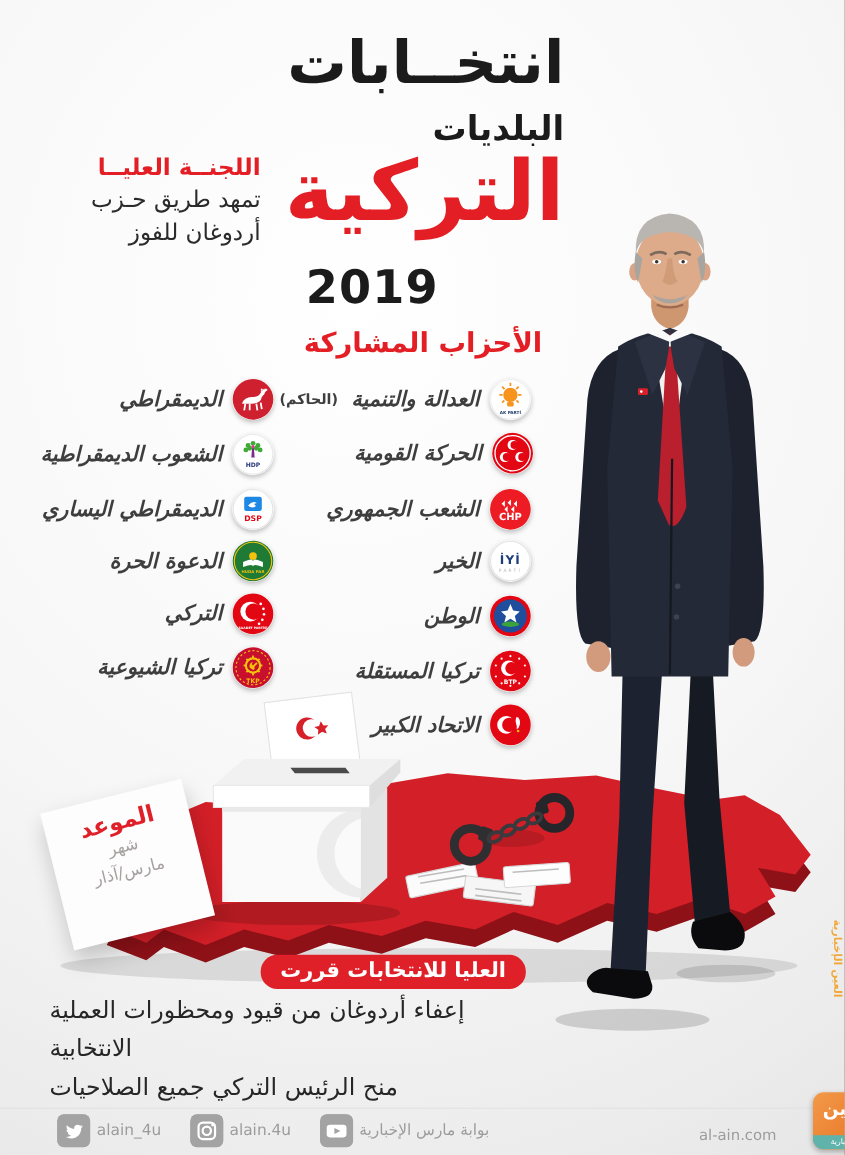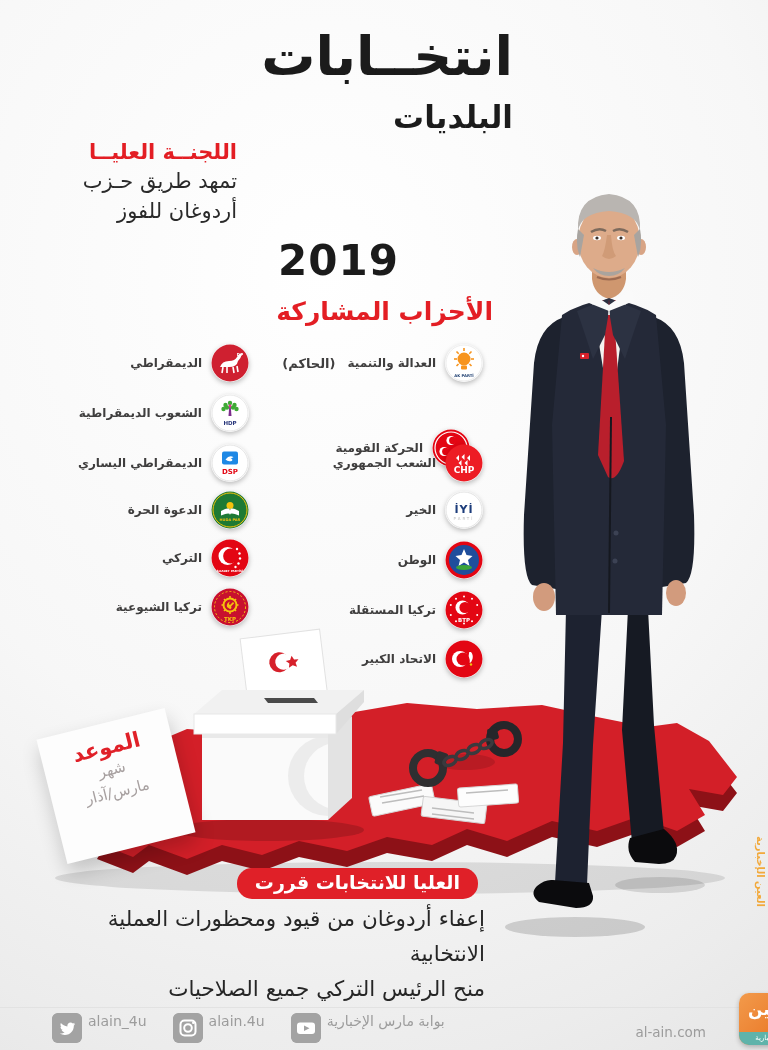--- a/index.html
+++ b/index.html
@@ -16,39 +16,39 @@
   
   .intro{right:531px;top:139px;direction:rtl;text-align:right;}
   .intro .red{font-size:21px;font-weight:bold;color:#e31e24;line-height:27px;}
   .intro .blk{font-size:21px;color:#2a2a2a;line-height:30px;}
   .intro .blk:first-of-type{margin-top:7px;}
   
   .parties-heading{right:275px;top:297px;direction:rtl;font-size:25px;font-weight:bold;color:#e31e24;}
   .prow{position:absolute;display:flex;align-items:center;gap:9px;direction:rtl;}
   .plogo{width:38px;height:38px;border-radius:50%;box-shadow:0 2px 5px rgba(0,0,0,.25);flex:0 0 auto;}
   .plogo svg{display:block;}
-  .plabel{font-size:12px;font-weight:bold;color:#3f3e3e;white-space:nowrap;}
+  .plabel{font-size:19px;font-weight:bold;color:#3f3e3e;white-space:nowrap;font-style:italic;}
   .psuffix{font-size:13px;font-weight:bold;color:#3f3e3e;margin-right:3px;}
   
   .note{left:50px;top:722px;width:132px;height:128px;background:#fdfdfd;transform:rotate(-14deg);
     box-shadow:0 10px 20px rgba(0,0,0,.20);text-align:center;direction:rtl;padding-top:12px;box-sizing:border-box;}
   .note .n-title{font-size:21px;font-weight:bold;color:#e02028;}
   .note .n-line{font-size:15px;color:#a7a0a0;line-height:23px;}
   
   .pill{right:290px;top:868px;background:#e02028;color:#fff;font-size:19px;font-weight:bold;
     padding:3px 18px 6px;border-radius:15px;direction:rtl;}
-  .decision-text{left:45px;top:901px;width:440px;text-align:right;direction:rtl;
+  .decision-text{left:45px;top:901px;width:440px;text-align:left;direction:rtl;
     font-size:21.5px;color:#262626;line-height:35px;}
   
   .watermark{right:2px;top:836px;writing-mode:vertical-rl;font-size:10px;font-weight:bold;
     color:#f2a93b;letter-spacing:1px;}
   
   .footer-sep{left:0;top:1007px;width:768px;height:1px;background:#e2e2e2;}
   .social{left:52px;top:1013px;display:flex;align-items:flex-end;gap:26px;direction:ltr;}
-  .social-item{display:flex;align-items:flex-start;gap:6px;}
+  .social-item{display:flex;align-items:center;gap:6px;}
   .social-item .handle{font-size:14px;color:#9c9c9c;padding-bottom:1px;white-space:nowrap;}
   .sicon{width:30px;height:30px;border-radius:6px;background:#a3a3a3;display:block;}
   .website{right:62px;top:1024px;font-size:13.5px;color:#9c9c9c;}
   .brand{left:739px;top:993px;width:56px;height:52px;border-radius:10px;overflow:hidden;
     background:linear-gradient(135deg,#f29a4b,#e8701f);box-shadow:0 2px 5px rgba(0,0,0,.25);}
   .brand .b-name{display:block;text-align:center;color:#fff;font-weight:bold;font-size:17px;margin-top:6px;direction:rtl;}
   .brand .b-sub{position:absolute;left:0;bottom:0;width:100%;height:13px;background:#5fb3aa;color:#fff;
     font-size:7px;text-align:center;line-height:13px;direction:rtl;}
 </style>
 </head>
@@ -175,20 +175,21 @@
     <ellipse cx="141" cy="53" rx="4" ry="2.2" fill="#fff"></ellipse>
       <circle cx="141" cy="53" r="1.6" fill="#3a2e28"></circle>
     <path d="M127,50 Q125,66 122,71 Q129,77 136,71 Q132,66 131,50 Z" fill="#d09b77"></path>
     <path d="M113,83 Q129,91 145,83 Q139,91 129,91 Q119,91 113,83 Z" fill="#aaa49e"></path>
     <path d="M117,92 Q129,97 141,92" stroke="#9c6b52" stroke-width="2" fill="none"></path>
   </svg>
 
   <div class="abs title-block">
     <div class="title-l1">انتخــابات</div>
     <div class="title-l2">البلديات</div>
+    <div class="title-l3">التركية</div>
   </div>
   <div class="abs title-year">2019</div>
 
   <div class="abs intro">
     <div class="red">اللجنــة العليــا</div>
     <div class="blk">تمهد طريق حـزب</div>
     <div class="blk">أردوغان للفوز</div>
   </div>
 
   <div class="abs parties-heading">الأحزاب المشاركة</div>
@@ -209,21 +210,21 @@
           <line x1="11.5" y1="22" x2="13.5" y2="20"></line>
             <line x1="26.5" y1="22" x2="24.5" y2="20"></line>
         </g>
         <text x="19" y="32.5" text-anchor="middle" font-size="3.8" font-weight="bold" fill="#1b3c6e">AK PARTİ</text>
       </svg>
     </span>
     <span class="plabel">العدالة والتنمية</span>
     <span class="psuffix">(الحاكم)</span>
   </div>
 
-  <div class="prow" style="right:298px;top:393px;margin-top:36px;">
+  <div class="prow" style="right:283px;top:393px;">
     <span class="plogo">
       <svg width="38" height="38" viewBox="0 0 38 38">
         <circle cx="19" cy="19" r="18.5" fill="#e30613"></circle>
         <circle cx="19" cy="19" r="16" fill="none" stroke="#fff" stroke-width="1.2"></circle>
         <circle cx="19" cy="11.5" r="4.6" fill="#fff"></circle>
           <circle cx="20.8" cy="11.5" r="3.7" fill="#e30613"></circle>
         <circle cx="12" cy="22.5" r="4.6" fill="#fff"></circle>
           <circle cx="13.8" cy="22.5" r="3.7" fill="#e30613"></circle>
         <circle cx="26" cy="22.5" r="4.6" fill="#fff"></circle>
           <circle cx="27.8" cy="22.5" r="3.7" fill="#e30613"></circle>

